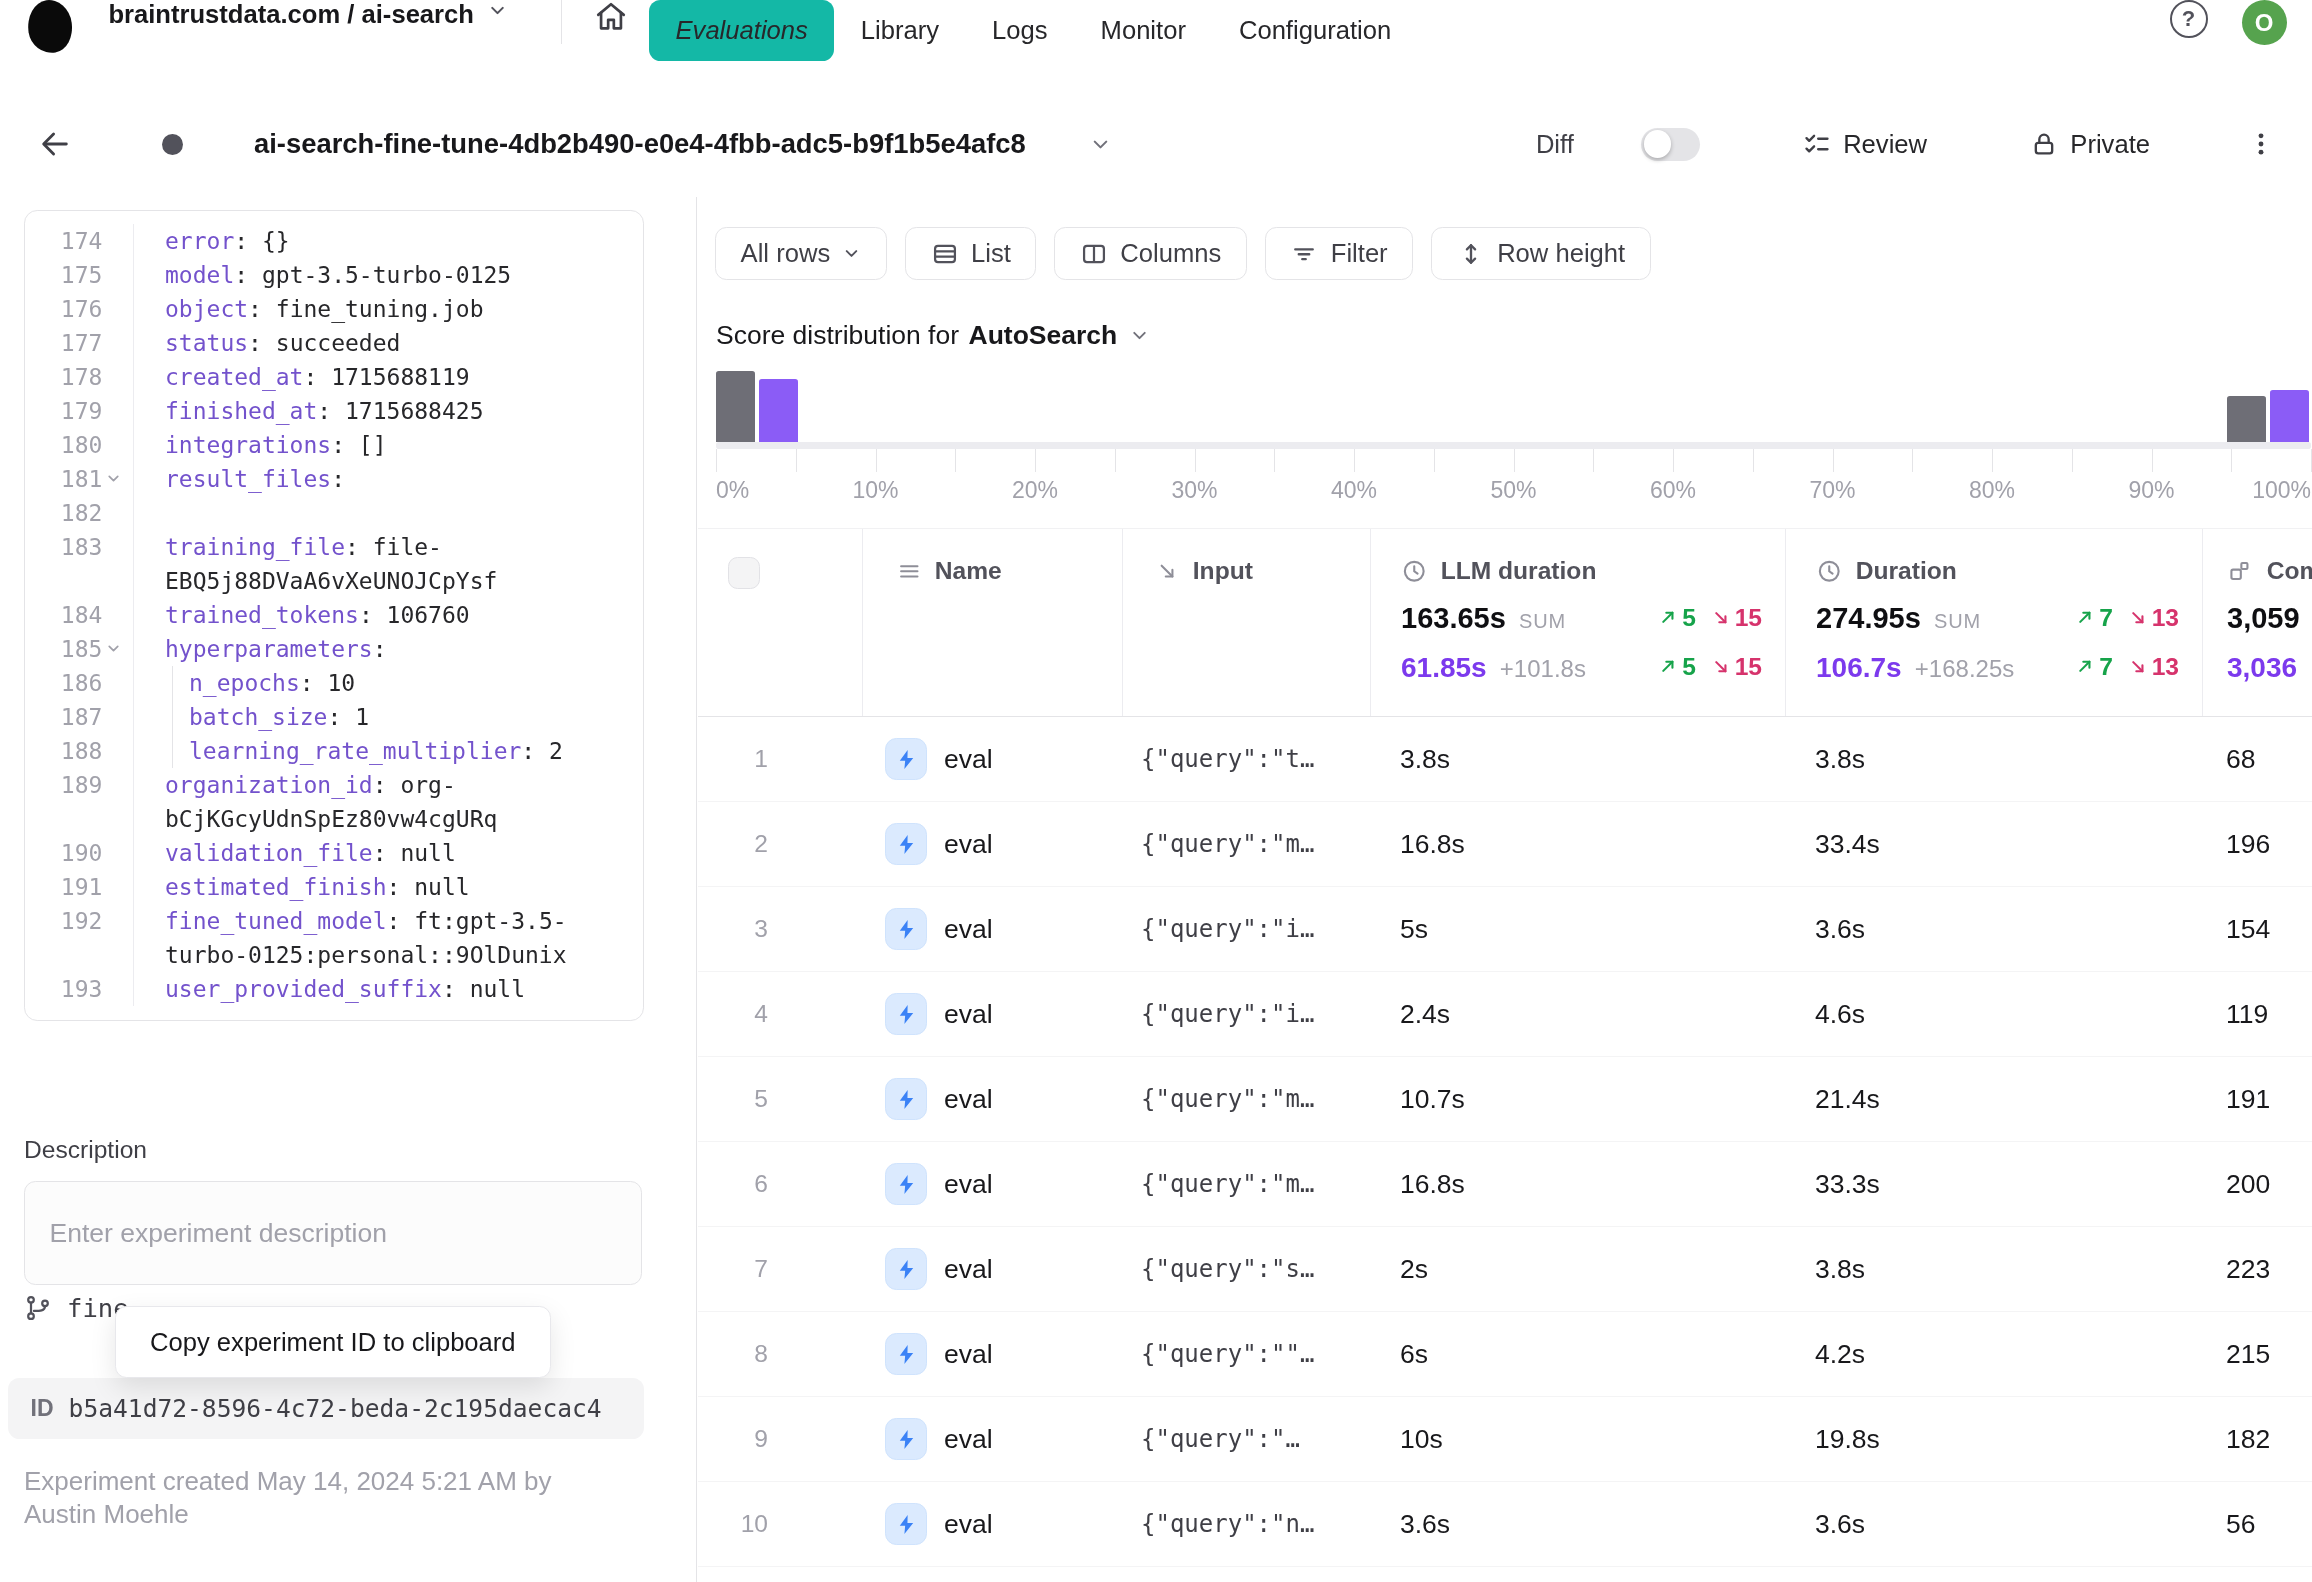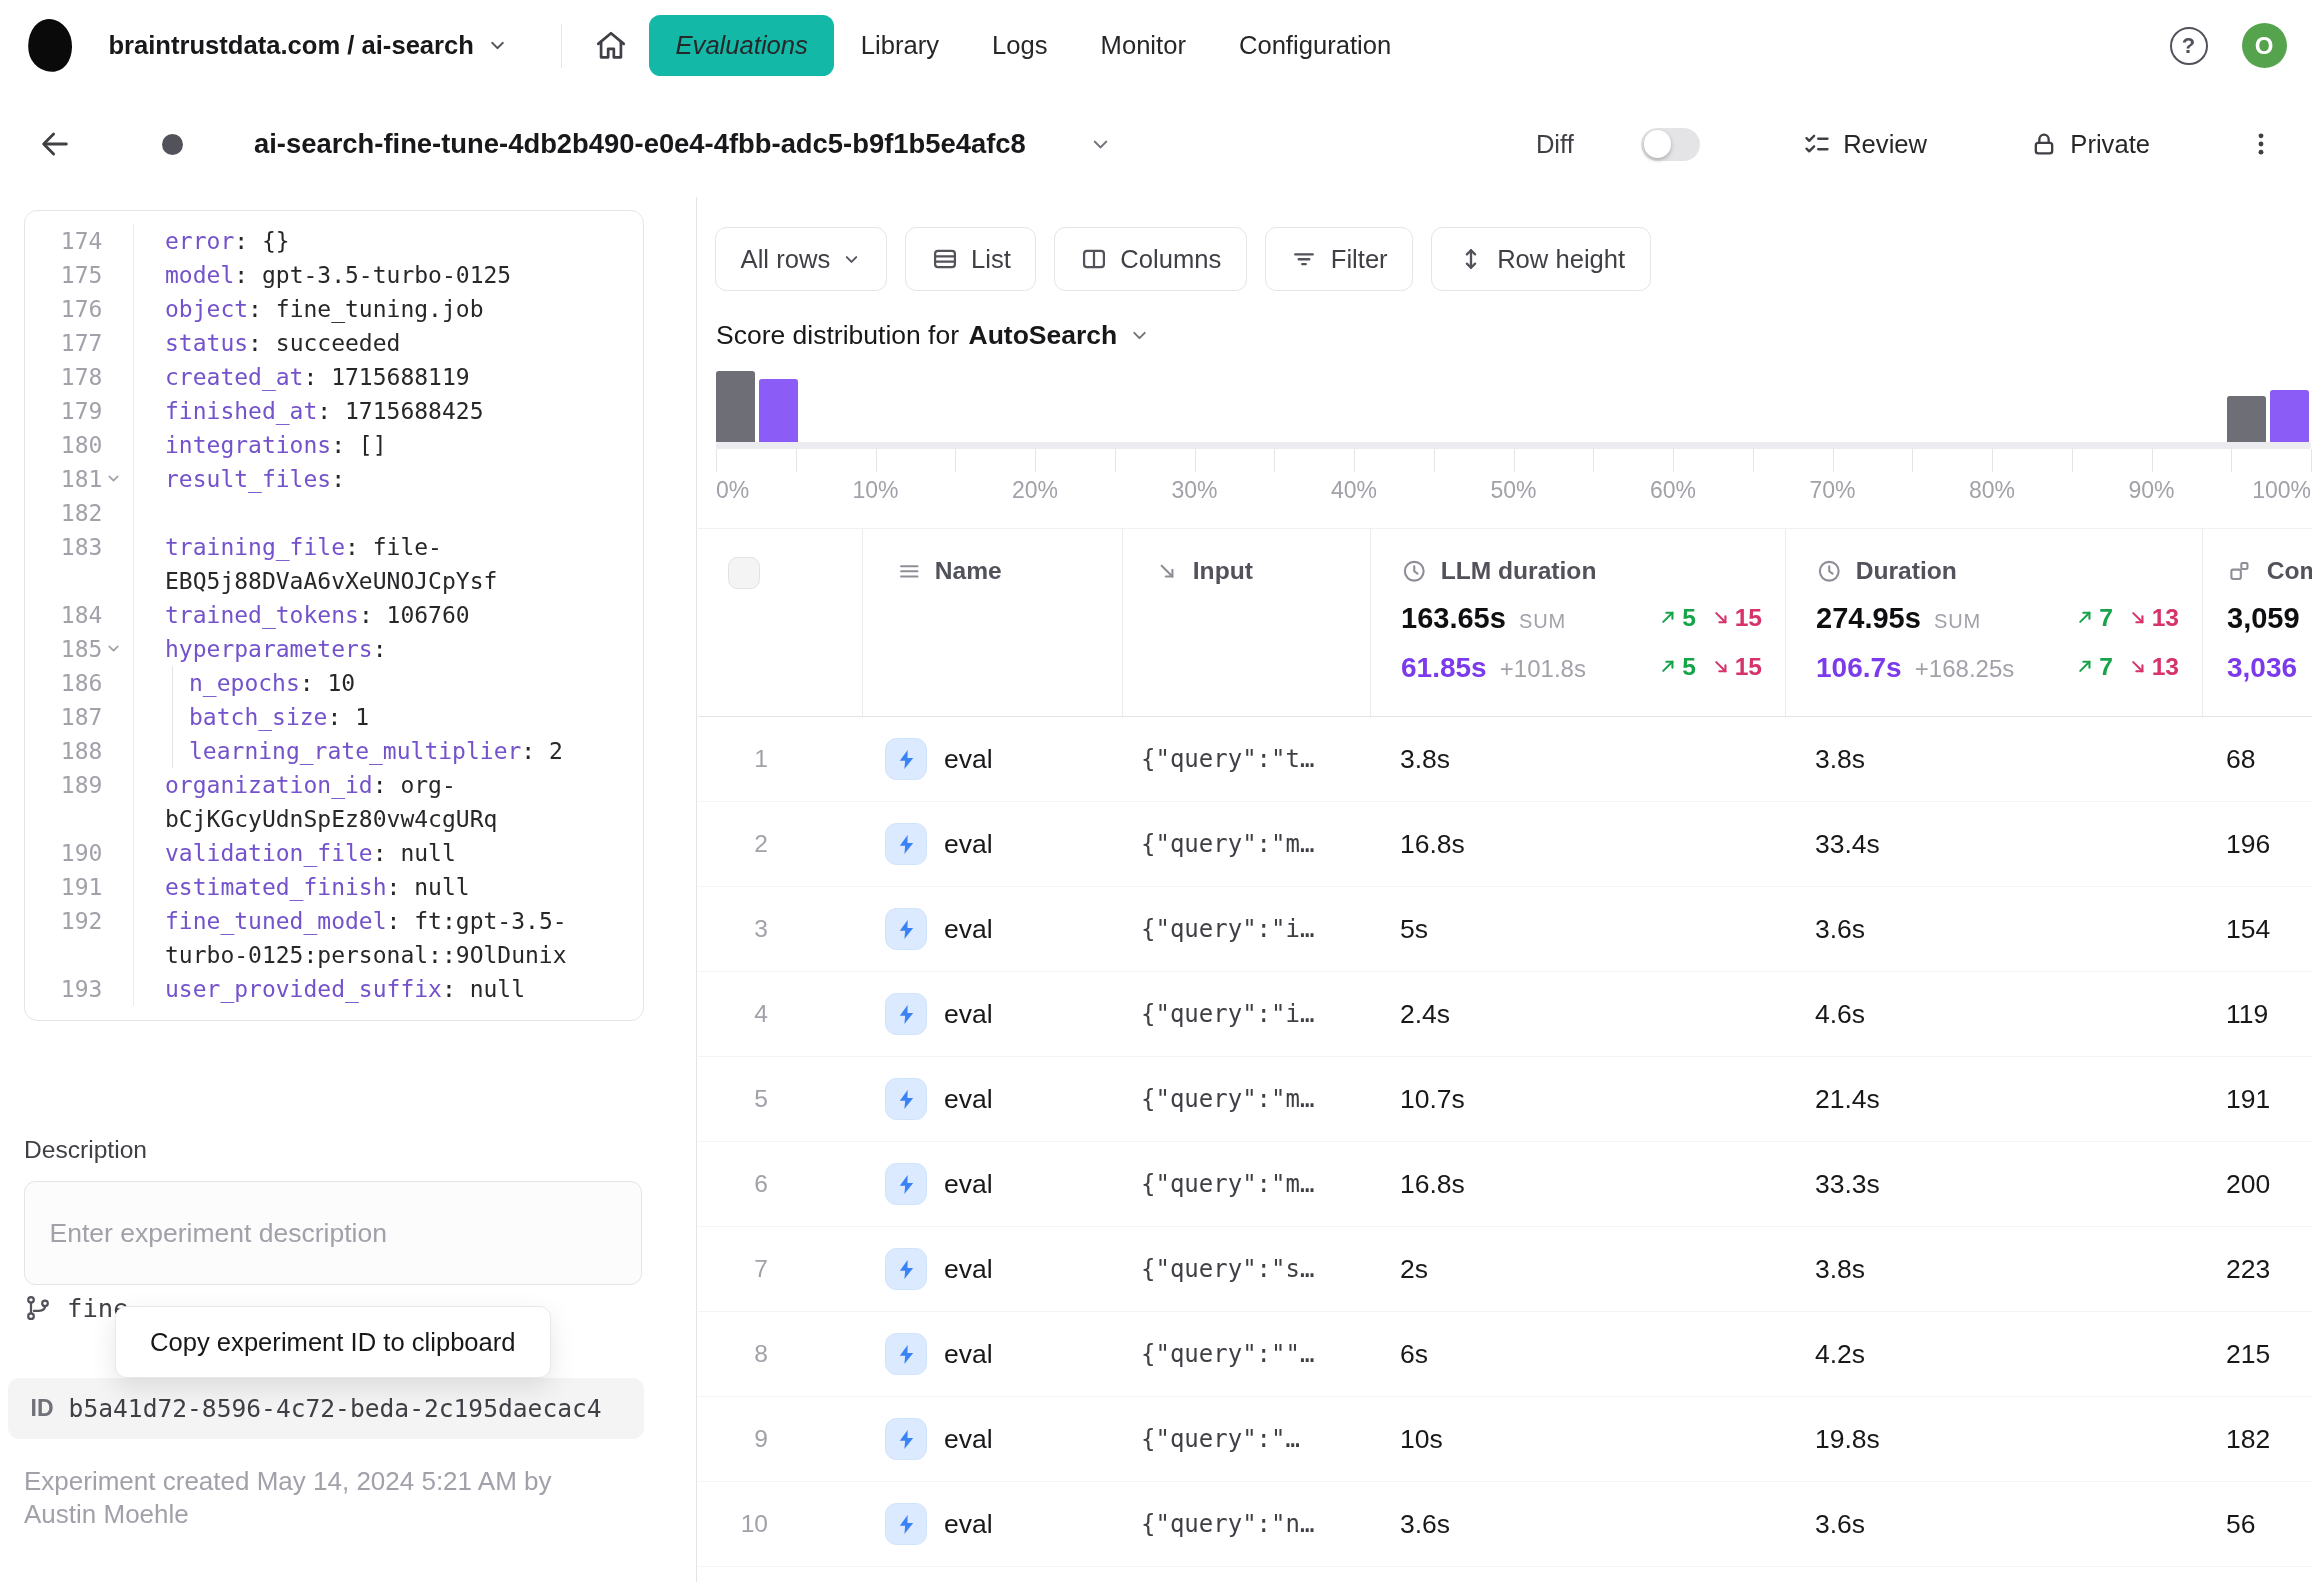--- a/index.html
+++ b/index.html
@@ -2,21 +2,21 @@
 <html style="font-size:15px"><head>
 <meta charset="utf-8">
 <style>
   * { margin:0; padding:0; box-sizing:border-box; }
   html,body { width:2313px; height:1582px; overflow:hidden; background:#fff;
               font-family:"Liberation Sans", sans-serif; color:#18181b; }
   svg { display:block; }
 
   
   .topnav { position:absolute; left:0; top:0; width:2313px; height:91px;
-            display:flex; align-items:center; padding:0 26.5px; background:#fff; }
+            display:flex; align-items:flex-start; padding:0 26.5px; background:#fff; }
   .logo { width:44px; height:53px; background:#0a0a0a; margin-left:1.9px;
           border-radius:50% 50% 46% 54% / 55% 48% 52% 45%; transform:rotate(-8deg); }
   .crumb { margin-left:36px; font-size:25.6px; font-weight:700; color:#18181b; }
   .crumb-chev { margin-left:13.2px; color:#52525b; }
   .nav-divider { width:0.9px; height:44px; background:#e4e4e7; margin-left:53px; }
   .home-btn { margin-left:32px; color:#3f3f46; }
   .tabs { display:flex; align-items:center; margin-left:21px; }
   .tab { padding:16px 26.5px; font-size:25.6px; color:#27272a; border-radius:11.4px; cursor:pointer; white-space:nowrap; }
   .tab.active { background:#14b8a6; font-weight:500;font-style:italic; }
   .nav-spacer { flex:1; }
@@ -80,21 +80,21 @@
   .id-pill .id-tag { font-size:23px; color:#71717a;font-weight:bold; }
   .id-pill .id-val { font-family:"DejaVu Sans Mono", monospace; font-size:24.6px; color:#3f3f46; }
 
   .created-note { position:absolute; left:24px; top:1268px; width:577px;
                   font-size:26px; line-height:33px; color:#a1a1aa; }
 
   
   .right-panel { position:absolute; left:698px; top:197px; width:1614px; height:1385px; overflow:hidden; }
 
   .toolbar { position:absolute; left:17px; top:30px; display:flex; gap:18px; }
-  .tool-btn { height:64px; display:flex; align-items:center; gap:12.3px; padding:0 24.6px;
+  .tool-btn { height:53px; display:flex; align-items:center; gap:12.3px; padding:0 24.6px;
               border:0.9px solid #e4e4e7; border-radius:11.4px; background:#fff;
               font-size:25.6px; color:#3f3f46; white-space:nowrap; }
   .tool-btn .ic { color:#52525b; }
 
   .score-title { position:absolute; left:18px; top:123px; display:flex; align-items:center; font-size:26.5px; color:#18181b; }
   .score-title .name { font-weight:700; margin-left:9.5px; }
   .score-title .chev { margin-left:11.4px; color:#71717a; }
 
   .bars { position:absolute; left:18px; top:174px; width:1595px; height:71px; }
   .bar { position:absolute; bottom:0; width:39px; border-radius:2.8px 2.8px 0 0; }

